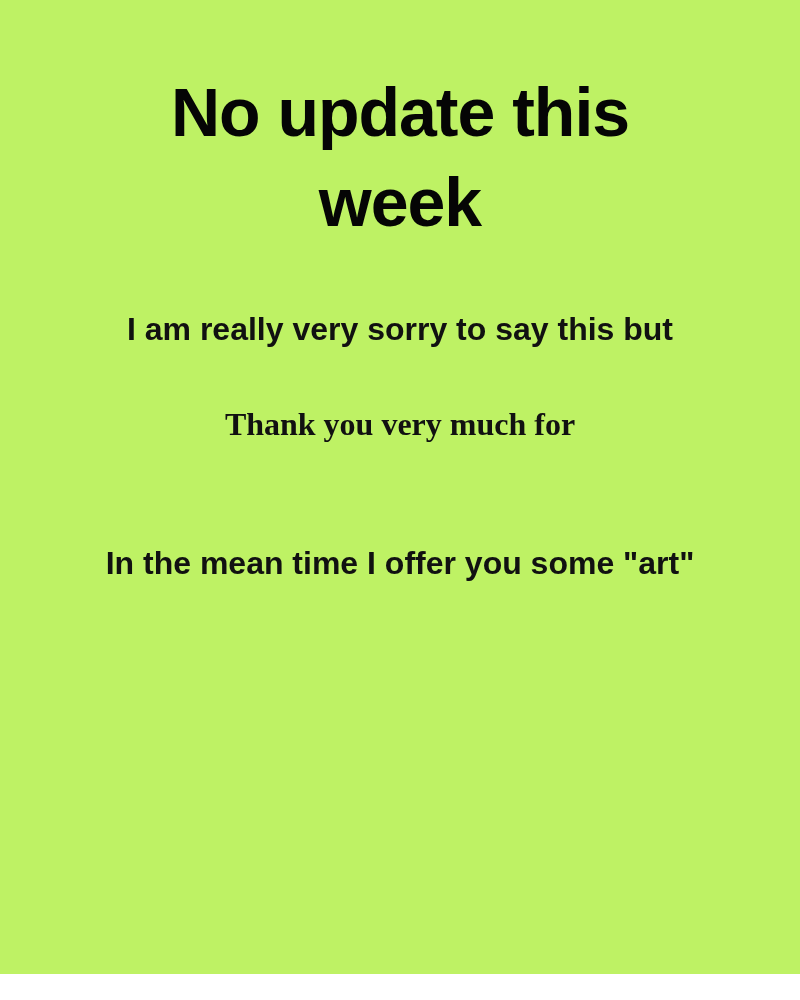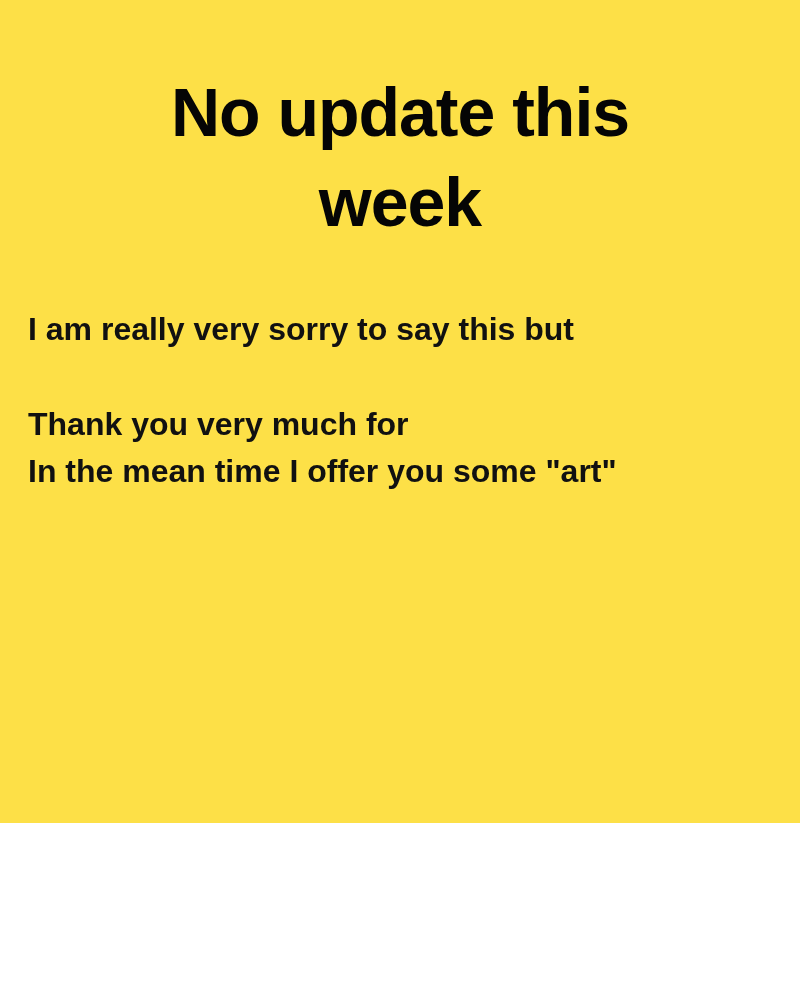--- a/index.html
+++ b/index.html
@@ -9,54 +9,56 @@
   body {
     width: 800px;
     height: 1000px;
     background: #ffffff;
     font-family: "Liberation Sans", sans-serif;
     color: #000000;
     overflow: hidden;
   }
   .page {
     width: 800px;
-    height: 823px;
+    height: 974px;
     position: relative;
     box-sizing: border-box;
     padding: 0;
-    background: #fde047;
+    background: #bef264;
   }
   .headline {
     font-size: 68px;
     font-weight: bold;
     line-height: 1.32;
     letter-spacing: -1px;
     text-align: center;
     margin: 0;
     padding: 68px 90px 0 90px;
     box-sizing: border-box;
     color: #050505;
   }
   .body-block {
-    text-align: left;
+    text-align: center;
     font-size: 32px;
     font-weight: bold;
     line-height: 1.48;
     color: #111111;
     margin: 0;
     padding: 0 28px;
     box-sizing: border-box;
   }
   .para-apology {
     margin-top: 58px;
   }
   .para-thanks {
     margin-top: 48px;
+    font-family: Liberation Serif, serif;
   }
   .para-art {
+    margin-top: 92px;
   }
   .para-line {
     display: block;
   }
 </style>
 </head>
 <body>
 
 <div class="page">
 

